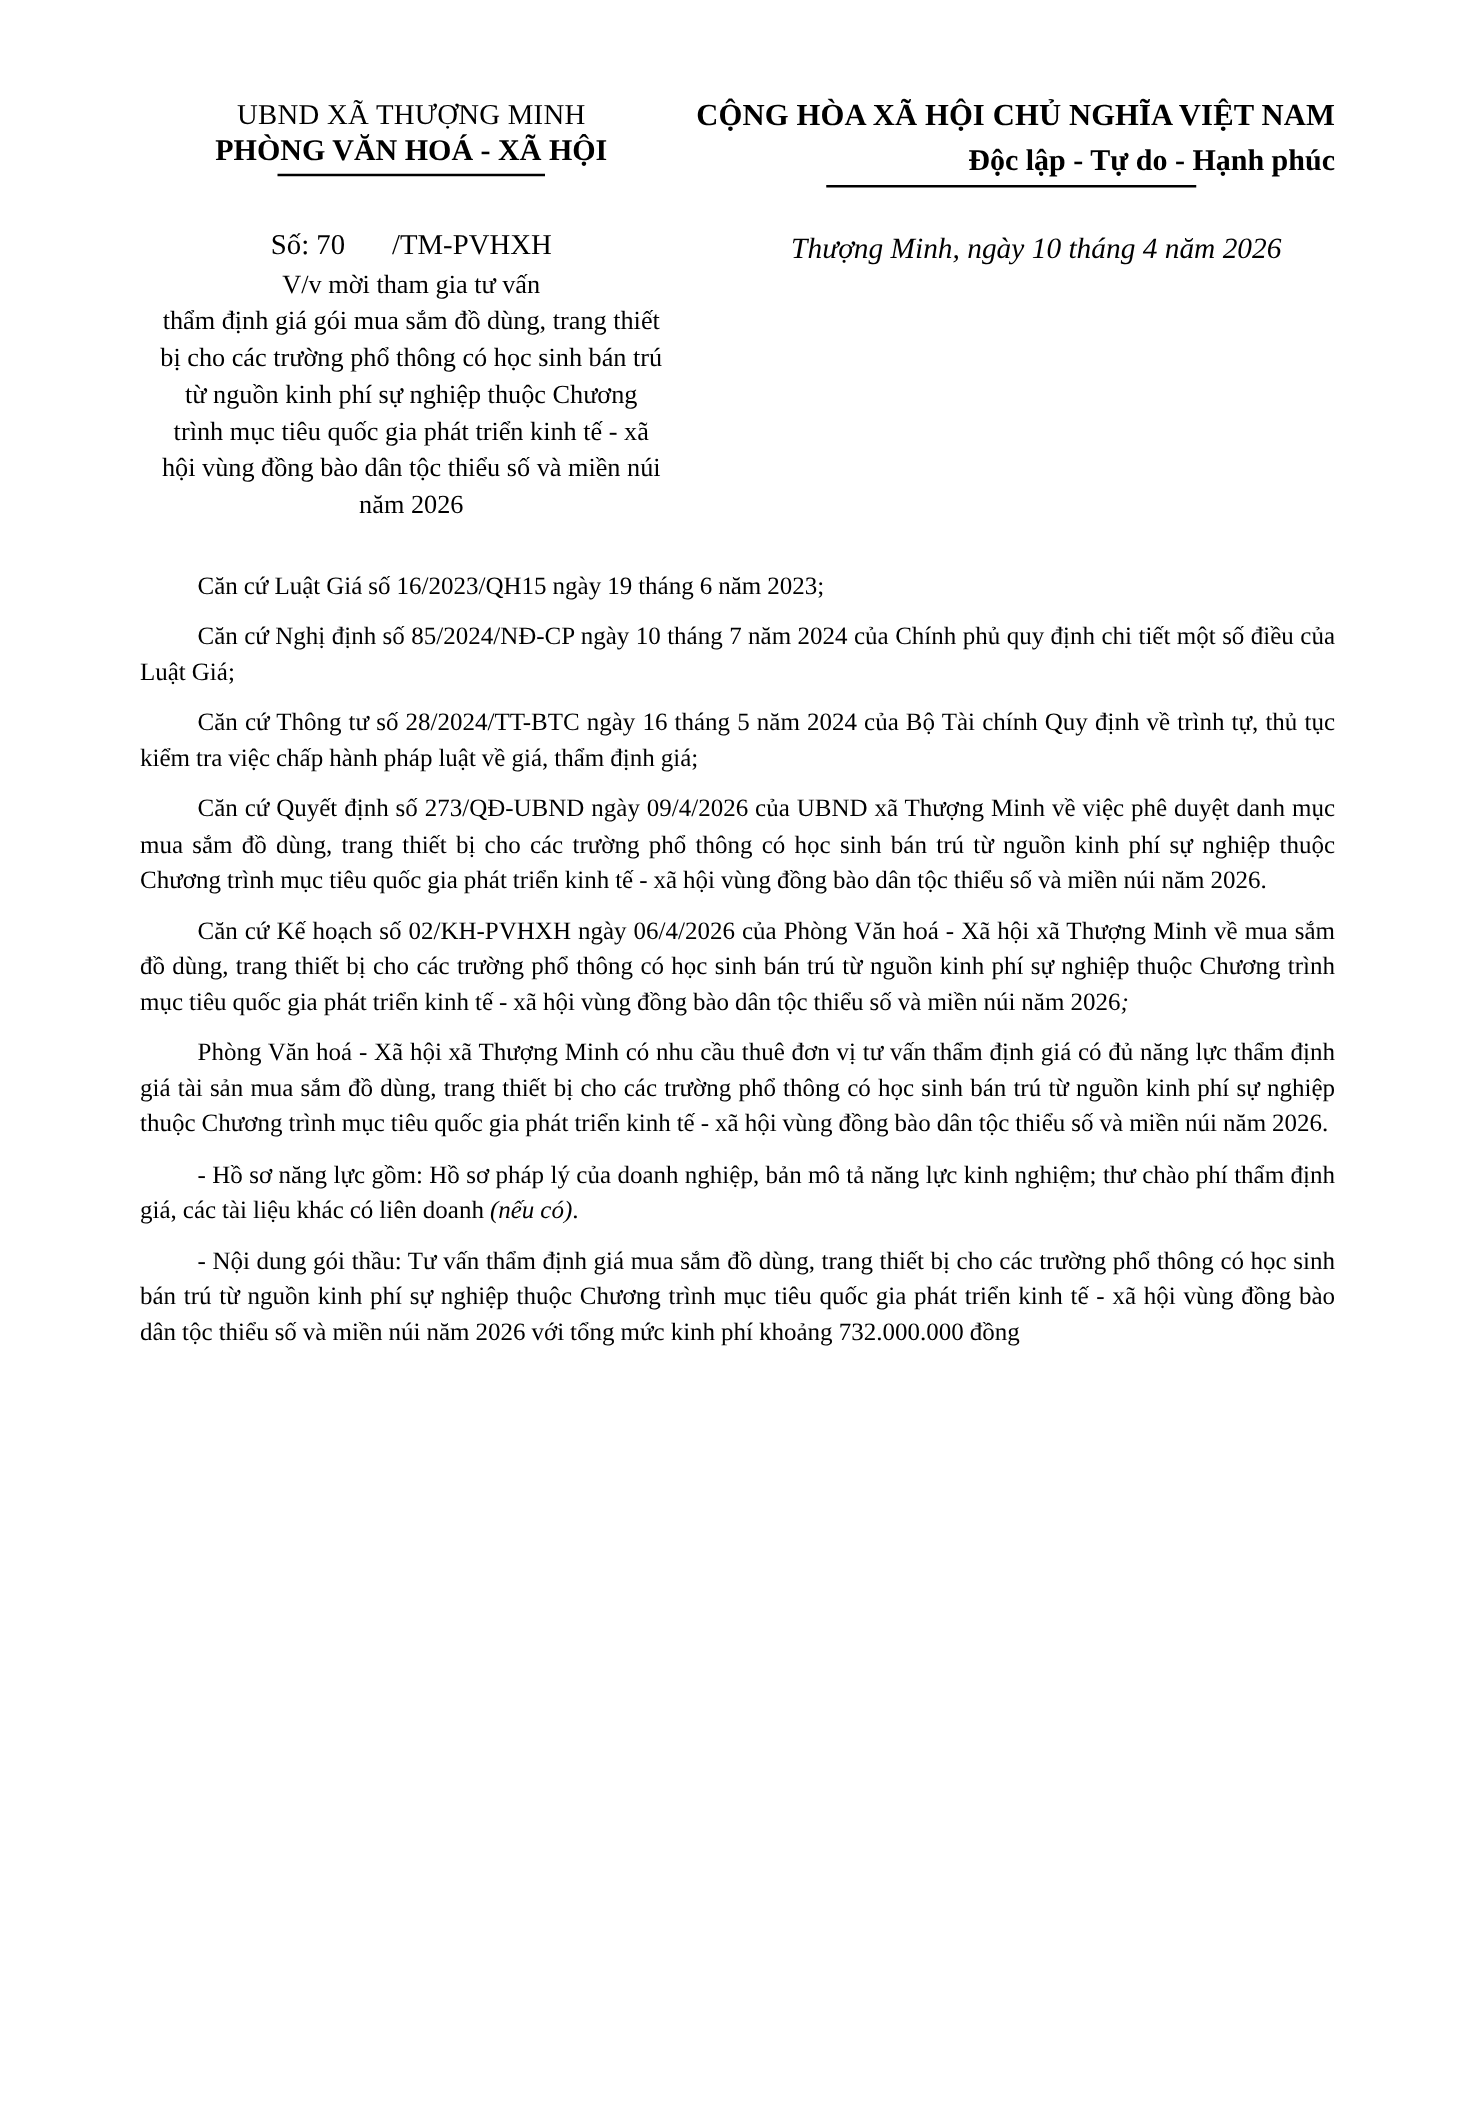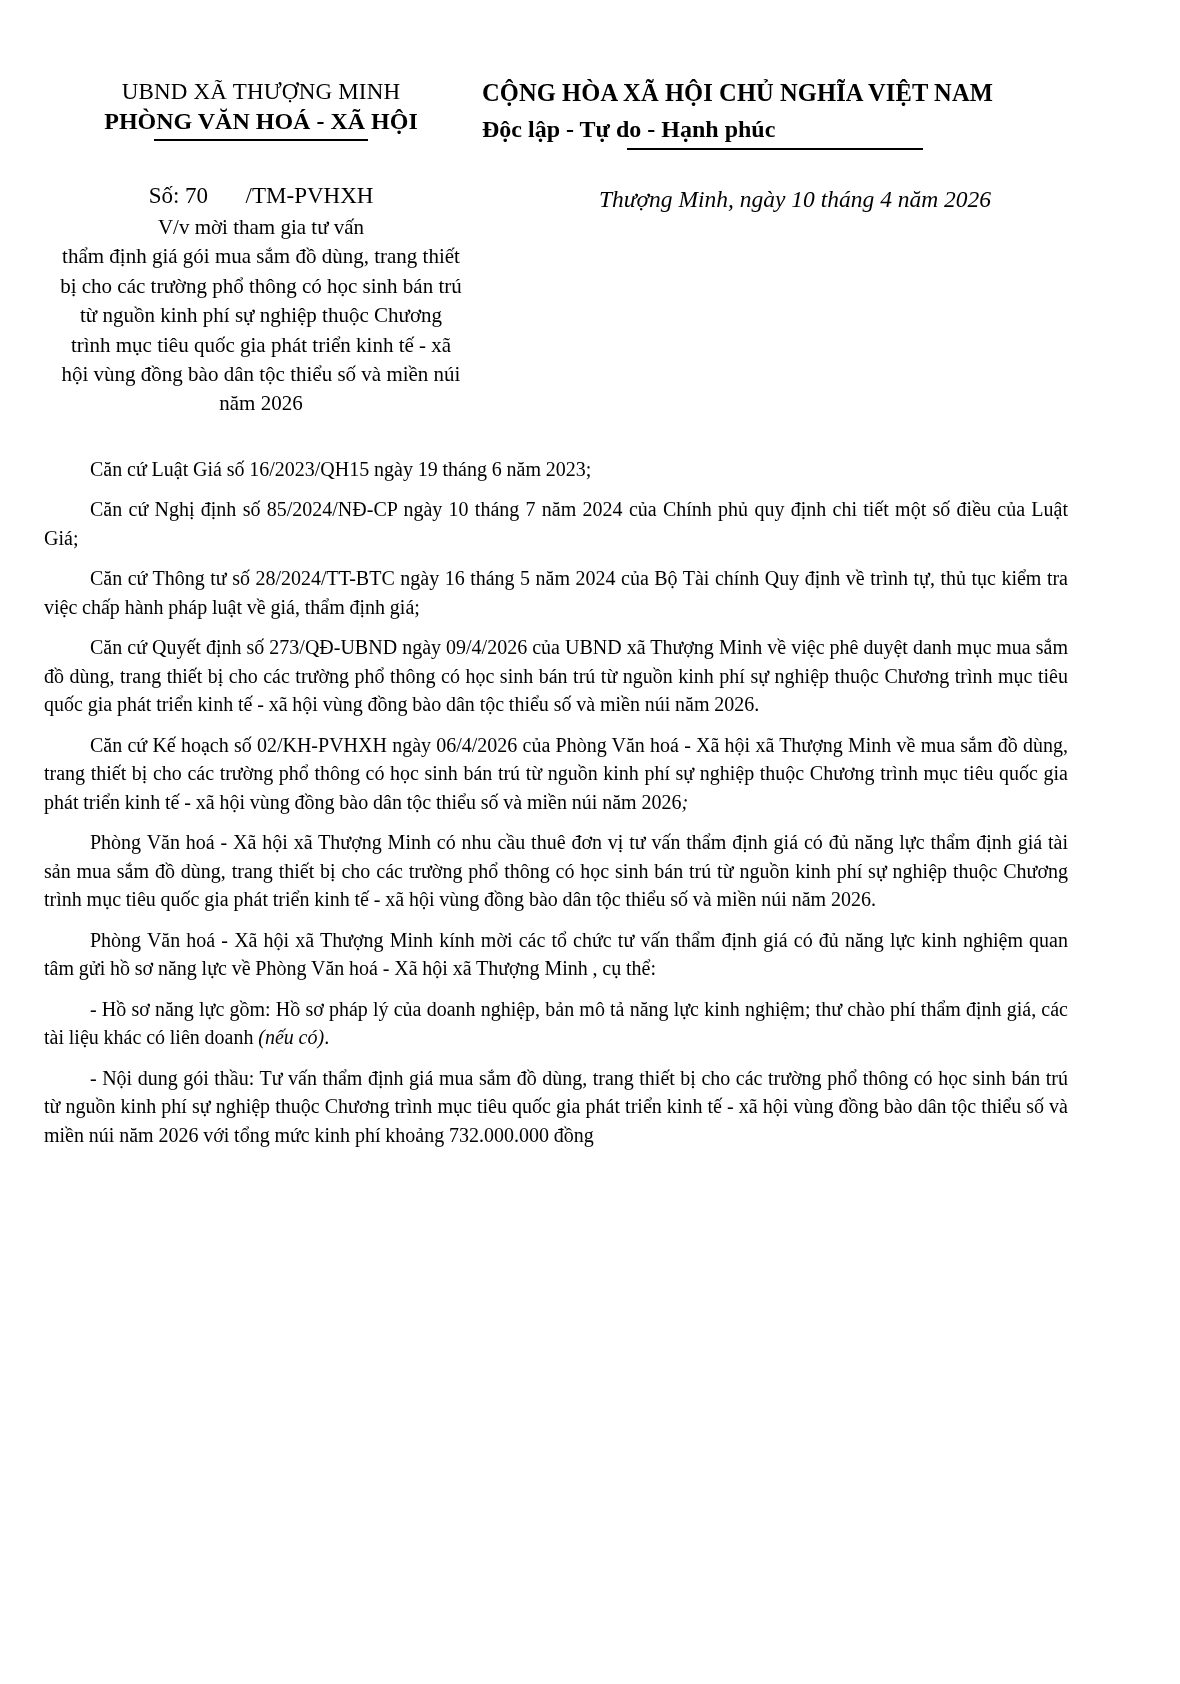--- a/index.html
+++ b/index.html
@@ -12,39 +12,39 @@
     height: 1684px;
     font-family: "Liberation Serif", "DejaVu Serif", serif;
     color: #000000;
     -webkit-font-smoothing: antialiased;
   }
   .page {
     position: relative;
     width: 1180px;
     height: 1426px;
     box-sizing: border-box;
-    padding: 78px 112px 0 44px;
+    padding: 78px 112px 0 112px;
   }
 
   
   .header {
     display: flex;
     align-items: flex-start;
     width: 100%;
   }
   .header-left {
     width: 420px;
     flex: 0 0 420px;
     text-align: center;
     padding-left: 14px;
     box-sizing: border-box;
   }
   .header-right {
     flex: 1 1 auto;
-    text-align: left;
+    text-align: right;
     padding-left: 18px;
     box-sizing: border-box;
   }
   .org-line1 {
     font-size: 23px;
     letter-spacing: 0.2px;
     line-height: 1.24;
     white-space: nowrap;
   }
   .org-line2 {
@@ -214,21 +214,20 @@
     <p>Căn cứ Thông tư số 28/2024/TT-BTC ngày 16 tháng 5 năm 2024 của Bộ Tài chính Quy định về trình tự, thủ tục kiểm tra việc chấp hành pháp luật về giá, thẩm định giá;</p>
 
     <p>Căn cứ Quyết định số 273/QĐ-UBND ngày 09/4/2026 của UBND xã Thượng Minh về việc phê duyệt danh mục mua sắm đồ dùng, trang thiết bị cho các trường phổ thông có học sinh bán trú từ nguồn kinh phí sự nghiệp thuộc Chương trình mục tiêu quốc gia phát triển kinh tế - xã hội vùng đồng bào dân tộc thiểu số và miền núi năm 2026.</p>
 
     <p>
       <span>Căn cứ Kế hoạch số 02/KH-PVHXH ngày 06/4/2026 của Phòng Văn hoá - Xã hội xã Thượng Minh về mua sắm đồ dùng, trang thiết bị cho các trường phổ thông có học sinh bán trú từ nguồn kinh phí sự nghiệp thuộc Chương trình mục tiêu quốc gia phát triển kinh tế - xã hội vùng đồng bào dân tộc thiểu số và miền núi năm 2026</span><span class="italic">;</span>
     </p>
 
     <p>Phòng Văn hoá - Xã hội xã Thượng Minh có nhu cầu thuê đơn vị tư vấn thẩm định giá có đủ năng lực thẩm định giá tài sản mua sắm đồ dùng, trang thiết bị cho các trường phổ thông có học sinh bán trú từ nguồn kinh phí sự nghiệp thuộc Chương trình mục tiêu quốc gia phát triển kinh tế - xã hội vùng đồng bào dân tộc thiểu số và miền núi năm 2026.</p>
 
-    <p>Phòng Văn hoá - Xã hội xã Thượng Minh kính mời các tổ chức tư vấn thẩm định giá có đủ năng lực kinh nghiệm quan tâm gửi hồ sơ năng lực về Phòng Văn hoá - Xã hội xã Thượng Minh , cụ thể:</p>
 
     <p>
       <span>- Hồ sơ năng lực gồm: Hồ sơ pháp lý của doanh nghiệp, bản mô tả năng lực kinh nghiệm; thư chào phí thẩm định giá, các tài liệu khác có liên doanh </span><span class="italic">(nếu có)</span><span>.</span>
     </p>
 
     <p>
       <span>- Nội dung gói thầu: Tư vấn thẩm định giá mua sắm đồ dùng, trang thiết bị cho các trường phổ thông có học sinh bán trú từ nguồn kinh phí sự nghiệp thuộc Chương trình mục tiêu quốc gia phát triển kinh tế - xã hội vùng đồng bào dân tộc thiểu số và miền núi năm 2026 với tổng mức kinh phí khoảng </span><span class="bold">732.000.000</span><span> đồng</span>
     </p>
 
   </div>

